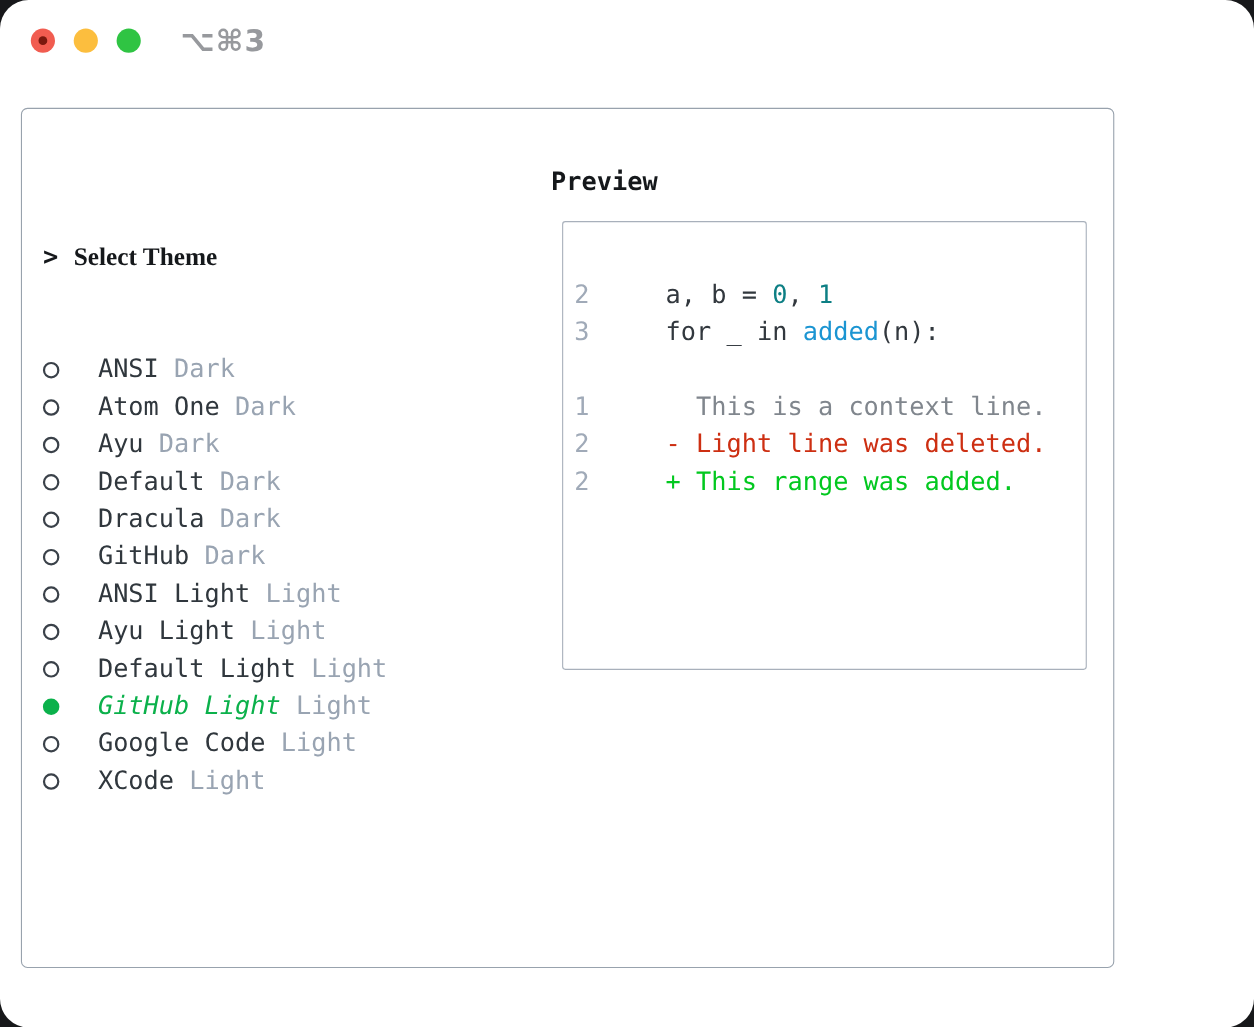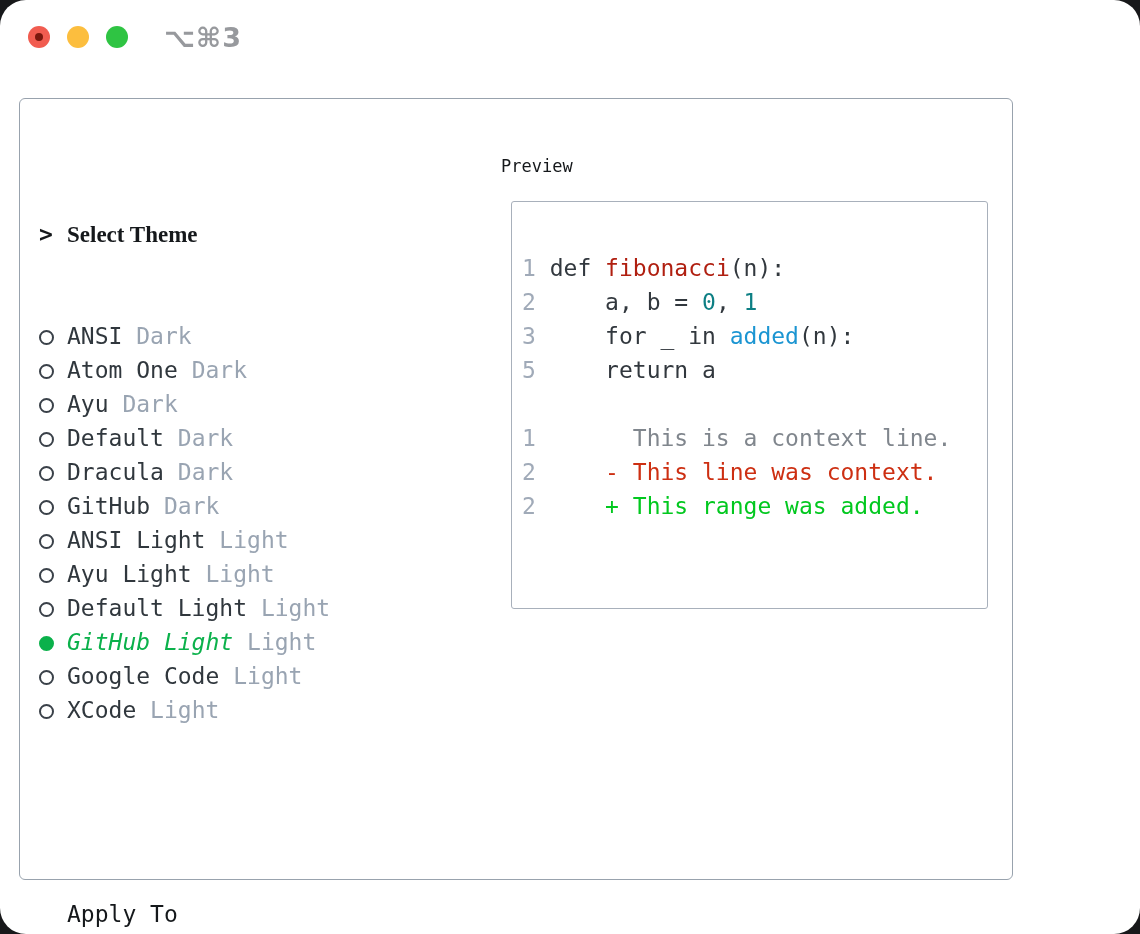--- a/index.html
+++ b/index.html
@@ -34,29 +34,29 @@
   }
   .row { height:34px; white-space:pre; }
   .marker { display:inline-block; width:28px; }
   .prompt { display:inline-block; width:28px; color:var(--header-black); font-weight:bold; }
   .hdr { font-weight:bold; color:var(--header-black);font-family:Liberation Serif, serif; }
   .dot {
     display:inline-block; width:15px; height:15px; border-radius:50%;
     border:2px solid var(--dot-outline); vertical-align:-1px;
   }
   .dot.filled { border-color:var(--accent-green); background:var(--accent-green); }
-  .name { color:var(--name-dark); }
+  .name { color:var(--name-dark);margin-left:22px; }
   .name.selected { color:var(--accent-green);font-style:italic; }
   .tag { color:var(--tag-gray); }
   .apply-hdr { padding-left:28px; color:var(--header-black); }
   .spacer { height:34px; }
   
   .right-col { position:absolute; left:481px; top:50px; }
   .preview-hdr {
-    font-size:17px; line-height:34px; font-weight:normal; color:var(--header-black);
+    font-size:23px; line-height:34px; font-weight:bold; color:var(--header-black);
   }
   .preview-box {
     margin-left:10px; margin-top:18px; width:477px; height:408px;
     border:1.5px solid var(--preview-border); border-radius:3px;
     padding:49px 0 0 10px; overflow:hidden;
   }
   .pline { height:34px; font-size:23px; line-height:34px; white-space:pre; }
   .ln    { color:var(--lineno-gray); }
   .c-code { color:var(--code-dark); }
   .c-red  { color:var(--syntax-red); }
@@ -77,35 +77,32 @@
     <div class="light zoom"></div>
     <div class="win-title">⌥⌘3</div>
   </div>
 
   <div class="panel">
 
     <div class="left-col">
       <div class="row"><span class="prompt">&gt;</span><span class="hdr">Select Theme</span></div>
       <div id="theme-list"><div class="row"><span class="marker"><span class="dot"></span></span><span class="name">ANSI</span> <span class="tag">Dark</span></div><div class="row"><span class="marker"><span class="dot"></span></span><span class="name">Atom One</span> <span class="tag">Dark</span></div><div class="row"><span class="marker"><span class="dot"></span></span><span class="name">Ayu</span> <span class="tag">Dark</span></div><div class="row"><span class="marker"><span class="dot"></span></span><span class="name">Default</span> <span class="tag">Dark</span></div><div class="row"><span class="marker"><span class="dot"></span></span><span class="name">Dracula</span> <span class="tag">Dark</span></div><div class="row"><span class="marker"><span class="dot"></span></span><span class="name">GitHub</span> <span class="tag">Dark</span></div><div class="row"><span class="marker"><span class="dot"></span></span><span class="name">ANSI Light</span> <span class="tag">Light</span></div><div class="row"><span class="marker"><span class="dot"></span></span><span class="name">Ayu Light</span> <span class="tag">Light</span></div><div class="row"><span class="marker"><span class="dot"></span></span><span class="name">Default Light</span> <span class="tag">Light</span></div><div class="row"><span class="marker"><span class="dot filled"></span></span><span class="name selected">GitHub Light</span> <span class="tag">Light</span></div><div class="row"><span class="marker"><span class="dot"></span></span><span class="name">Google Code</span> <span class="tag">Light</span></div><div class="row"><span class="marker"><span class="dot"></span></span><span class="name">XCode</span> <span class="tag">Light</span></div></div>
       <div class="spacer"></div>
-      <div class="row apply-hdr">Apply To</div>
       
       
       
       
     </div>
 
     <div class="right-col">
       <div class="preview-hdr">Preview</div>
       <div class="preview-box" id="preview-box">
-          <div class="pline"><span class="ln">1</span><span class="c-code"> def </span><span class="c-red">fibonacci</span><span class="c-code">(n):</span></div>
           <div class="pline"><span class="ln">2</span><span class="c-code">     a, b = </span><span class="c-teal">0</span><span class="c-code">, </span><span class="c-teal">1</span></div>
           <div class="pline"><span class="ln">3</span><span class="c-code">     for _ in </span><span class="c-blue">added</span><span class="c-code">(n):</span></div>
-          <div class="pline"><span class="ln">5</span><span class="c-code">     return a</span></div>
           <div class="pline"><span class="ln"></span></div>
           <div class="pline"><span class="ln">1</span><span class="c-ctx">       This is a context line.</span></div>
-          <div class="pline"><span class="ln">2</span><span class="c-del">     - This line was context.</span></div>
+          <div class="pline"><span class="ln">2</span><span class="c-del">     - Light line was deleted.</span></div>
           <div class="pline"><span class="ln">2</span><span class="c-add">     + This range was added.</span></div>
         </div>
     </div>
 
   </div>
 </div>
 
 </body></html>

